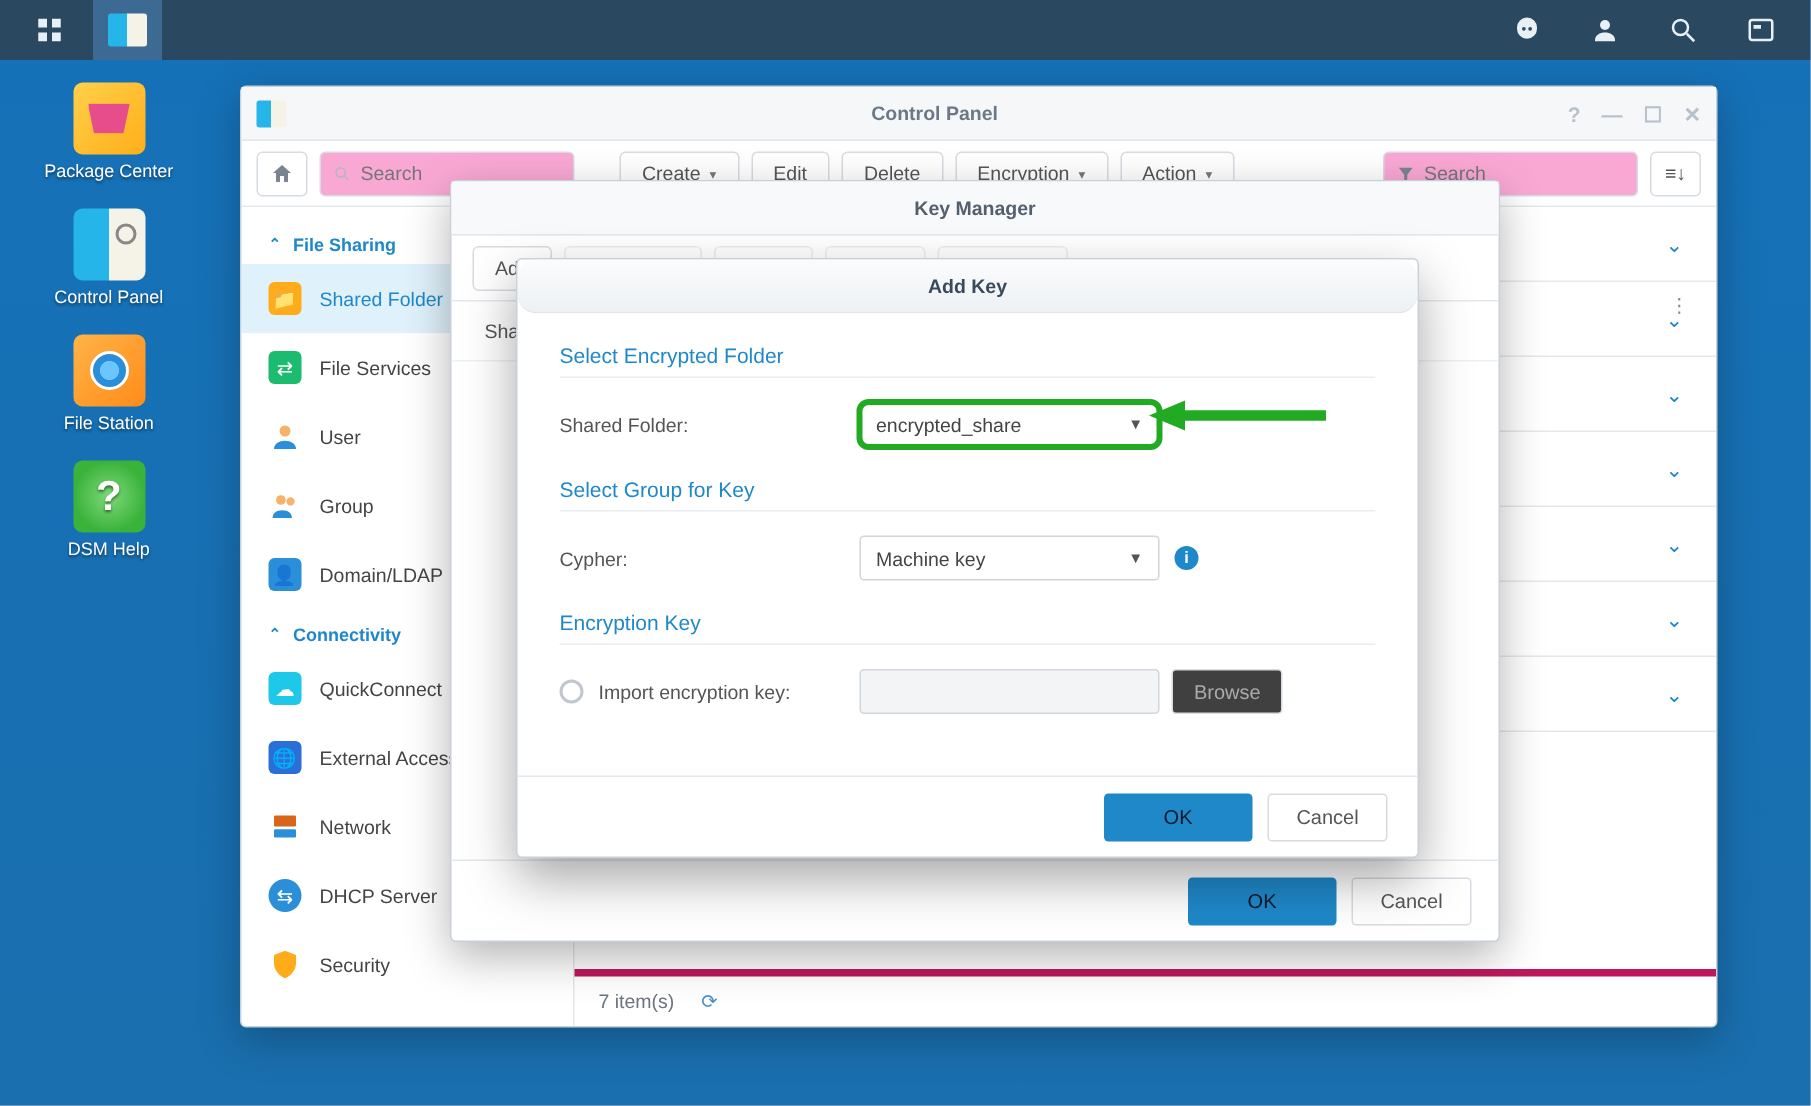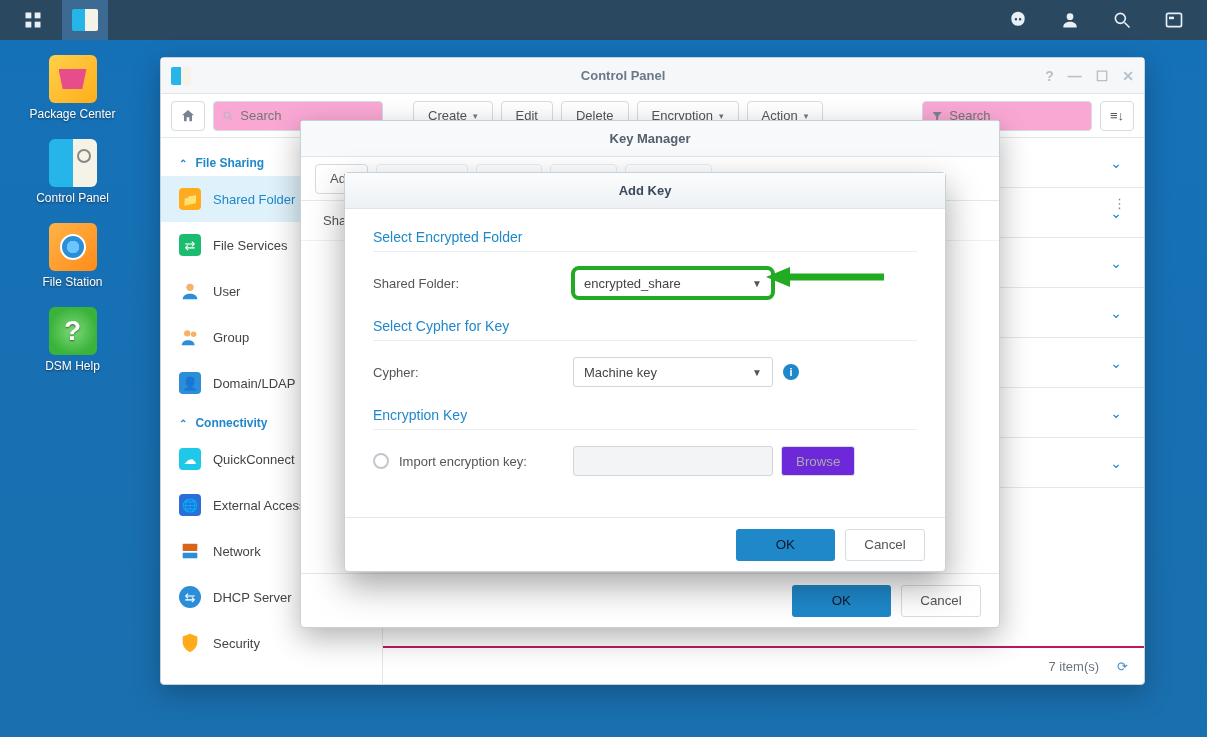--- a/index.html
+++ b/index.html
@@ -57,48 +57,48 @@
 .ni-net { background:transparent;}
 .ni-dhcp { background:#2a8fd8; border-radius:50%;}
 .ni-sec { background:transparent;}
 .ni-user svg, .ni-net svg, .ni-sec svg { width:22px; height:22px;}
 
 .content { flex:1; position:relative; }
 .content-rows { display:flex; flex-direction:column;}
 .bg-row { height:50px; border-bottom:1px solid #e5e8eb; display:flex; align-items:center; justify-content:flex-end; padding:0 22px; }
 .bg-row .chev2 { color:#1f88c9; font-size:14px;}
 .menu-dots { position:absolute; top:58px; right:18px; color:#888; cursor:pointer;}
-.statusbar { position:absolute; bottom:0; left:0; right:0; height:38px; border-top:2px solid #be185d; display:flex; align-items:center; justify-content:flex-end; padding:0 16px; gap:18px; color:#6b7480; }
+.statusbar { position:absolute; bottom:0; left:0; right:0; height:38px; border-top:5px solid #be185d; display:flex; align-items:center; justify-content:flex-start; padding:0 16px; gap:18px; color:#6b7480; }
 .refresh-icon{ cursor:pointer; color:#4a90c8;}
 
 .window.km-window { top:120px; left:300px; width:700px; height:508px; box-shadow:0 10px 30px rgba(0,0,0,.3);}
 .km-head { height:36px; display:flex; align-items:center; justify-content:center; font-weight:600; color:#55606e; border-bottom:1px solid #e2e6ea; background:#f7f9fb;}
 .km-toolbar { height:44px; border-bottom:1px solid #e5e8eb; display:flex; align-items:center; padding:0 14px; gap:8px;}
 .km-body { flex:1; position:relative;}
 .km-row { height:40px; border-bottom:1px solid #eef1f4; display:flex; align-items:center; padding:0 22px; color:#555;}
 .km-footer { height:54px; border-top:1px solid #e5e8eb; display:flex; align-items:center; justify-content:flex-end; padding:0 18px; gap:10px;}
 .primary-btn { height:32px; min-width:80px; background:#1f88c9; color:#0f172a; border:none; border-radius:3px; padding:0 40px; cursor:pointer;margin-left:17px;}
 .secondary-btn { height:32px; min-width:80px; background:#fff; color:#555; border:1px solid #d6dce2; border-radius:3px; padding:0 18px; cursor:pointer;}
 
 .window.ak-window { top:172px; left:344px; width:602px; height:400px; box-shadow:0 14px 34px rgba(0,0,0,.35);}
-.ak-head { height:36px; display:flex; align-items:center; justify-content:center; font-weight:bold; color:#3a4a5c; background:linear-gradient(#fbfcfd,#edf1f4); border-bottom:1px solid #dfe4e9;}
+.ak-head { height:36px; display:flex; align-items:center; justify-content:center; font-weight:bold; color:#3a4a5c; background:linear-gradient(#fbfcfd,#edf1f4); border-bottom:1px solid #dfe4e9;border-radius:13px;}
 .ak-body { flex:1; padding:14px 28px; overflow:auto;}
 .sec-title { color:#1f88c9; font-size:14px; font-weight:500; padding:6px 0; border-bottom:1px solid #eaedf0; margin-bottom:12px;}
 .form-row { display:flex; align-items:center; height:38px; font-size:13px; color:#555;}
 .form-row .lab { width:200px; display:flex; align-items:center; gap:10px;}
 .select { height:30px; width:200px; border:1px solid #d0d6dc; border-radius:3px; background:#fff; display:flex; align-items:center; padding:0 10px; justify-content:space-between; color:#444; cursor:pointer;}
 .select.highlight { outline:4px solid #22aa22; outline-offset:-2px; border-radius:6px;}
 .textinput { height:30px; width:200px; border:1px solid #d0d6dc; border-radius:3px; padding:0 8px; background:#fff;}
 .textinput[disabled]{ background:#f2f4f6; color:#aaa;}
 .radio { width:16px; height:16px; border:2px solid #1f88c9; border-radius:50%; display:inline-flex; align-items:center; justify-content:center; cursor:pointer;}
 .radio.on::after { content:""; width:8px; height:8px; background:#1f88c9; border-radius:50%;}
 .radio.off { border-color:#c0c7cf;}
 .info-icon { width:16px; height:16px; border-radius:50%; background:#1f88c9; color:#fff; display:inline-flex; align-items:center; justify-content:center; font-size:11px; font-weight:bold; margin-left:10px; cursor:pointer;}
 .ak-footer { height:54px; border-top:1px solid #e5e8eb; display:flex; align-items:center; justify-content:flex-end; padding:0 20px; gap:10px;}
-.browse-btn { height:30px; border:1px solid #d6dce2; background:#6d28d9; color:#aaa; border-radius:3px; padding:0 14px; margin-left:8px; cursor:default;}
+.browse-btn { height:30px; border:1px solid #d6dce2; background:#404040; color:#aaa; border-radius:3px; padding:0 14px; margin-left:8px; cursor:default;}
 
 .arrow { position:absolute; top:265px; left:766px; width:120px; height:20px; pointer-events:none;}
 .arrow svg { width:120px; height:24px; }
 .funnel-icon{width:14px;height:14px;fill:#7a8490;}
 .mag-icon{width:14px;height:14px;fill:#b0b8c0;}
 .home-icon{width:16px;height:16px;fill:#7a8490;}
 </style>
 </head>
 <body>
 
@@ -354,21 +354,21 @@
     <div class="ak-body">
       <div class="sec-title">Select Encrypted Folder</div>
       <div class="form-row">
         <div class="lab">Shared Folder:</div>
         <div class="select highlight">
           <span>encrypted_share</span>
           <span style="font-size:10px;color:#555">▼</span>
         </div>
       </div>
       <div style="height:10px"></div>
-      <div class="sec-title">Select Cypher for Key</div>
+      <div class="sec-title">Select Group for Key</div>
       <div class="form-row">
         <div class="lab">Cypher:</div>
         <div class="select">
           <span>Machine key</span>
           <span style="font-size:10px;color:#555">▼</span>
         </div>
         <span class="info-icon">i</span>
       </div>
       <div style="height:10px"></div>
       <div class="sec-title">Encryption Key</div>

